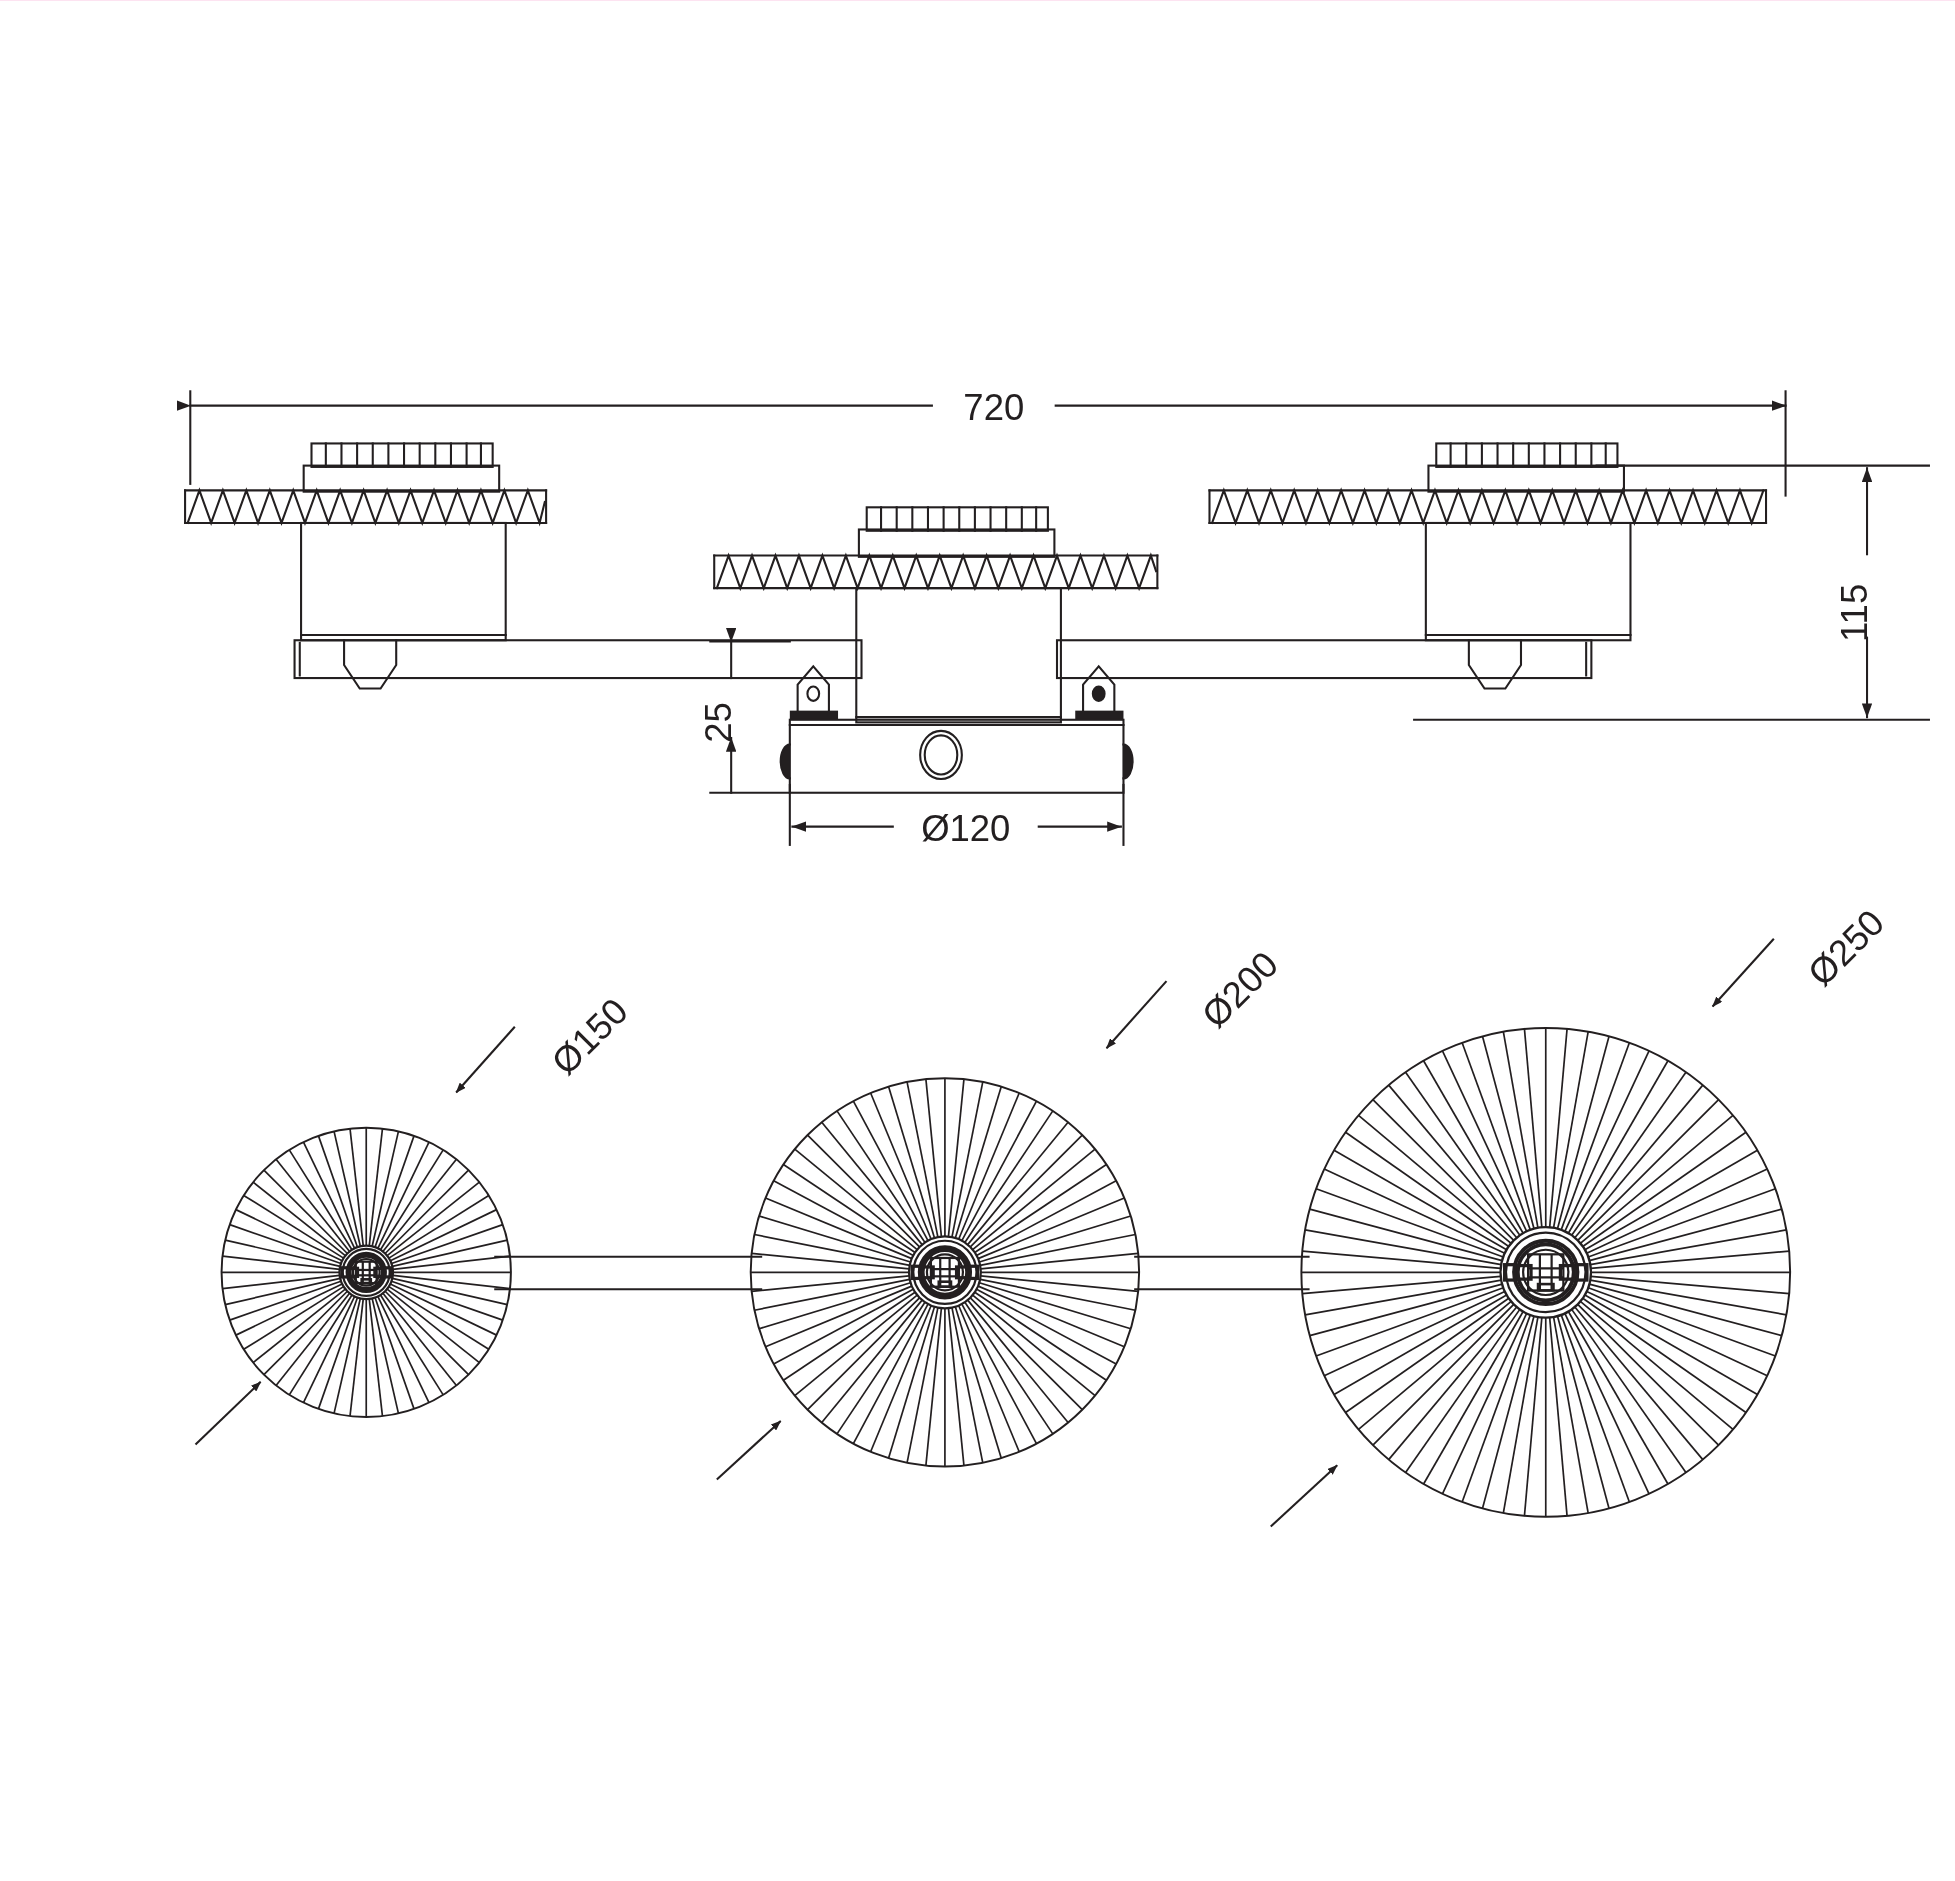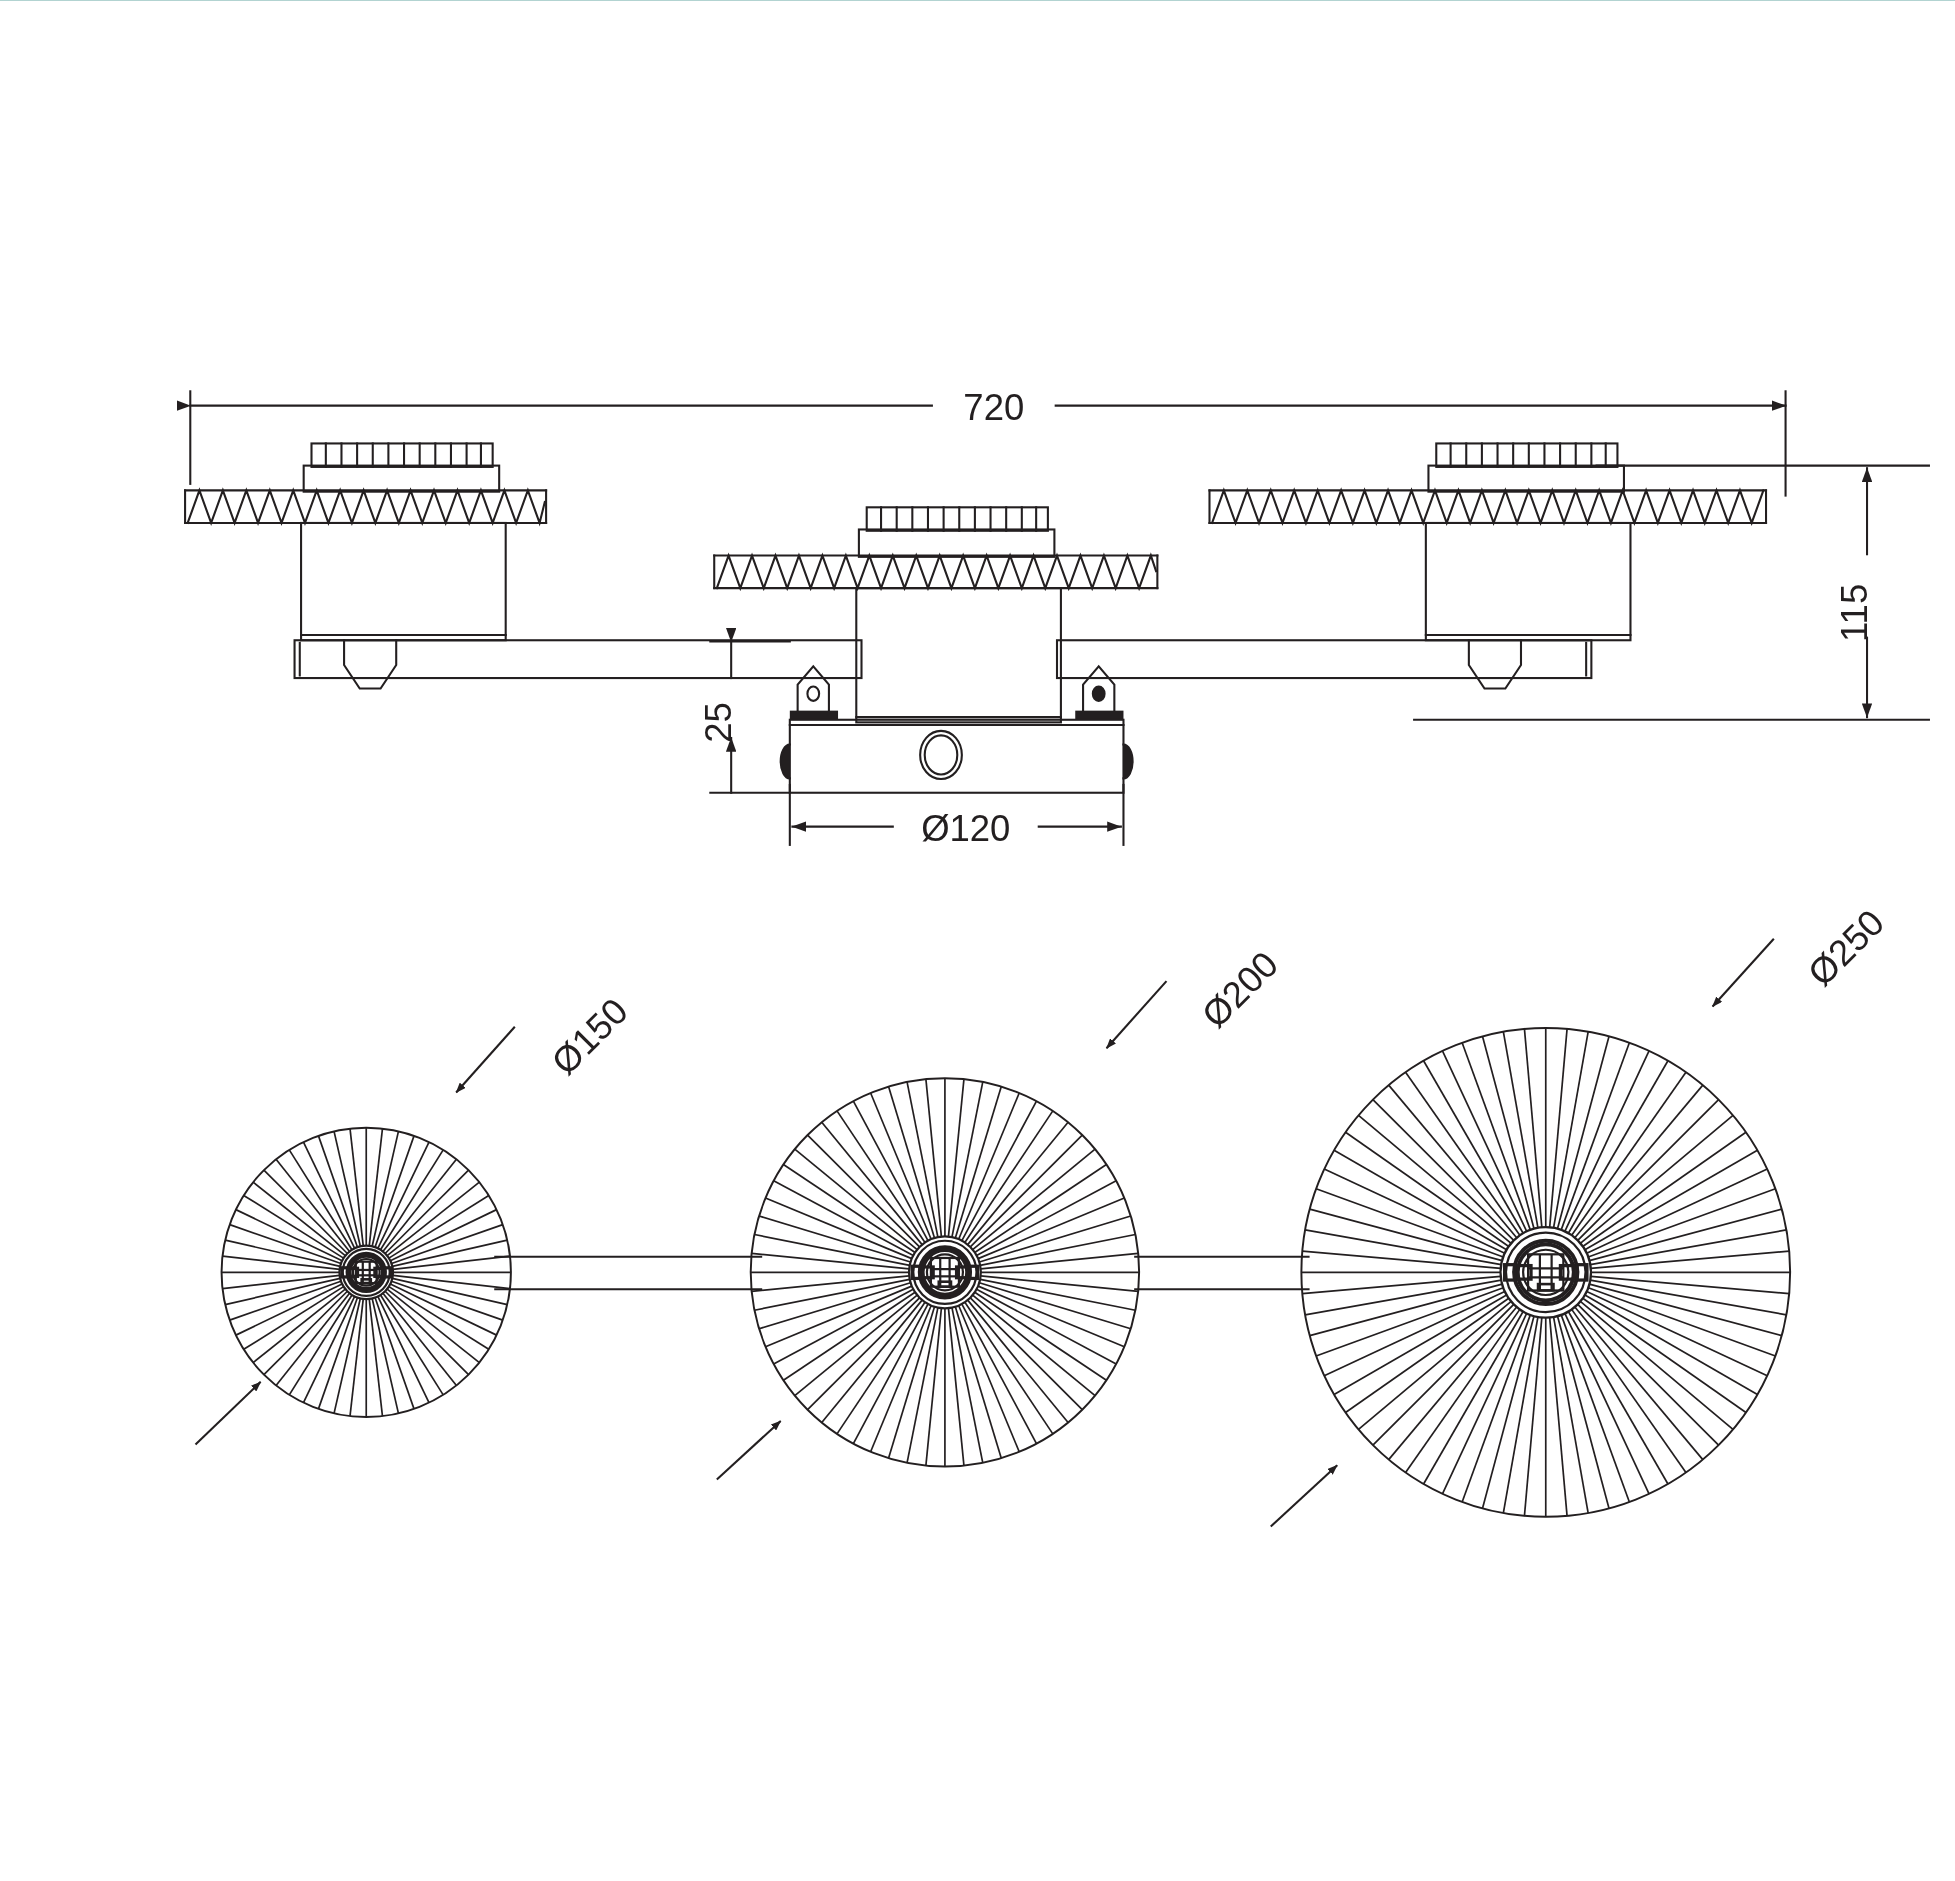--- a/index.html
+++ b/index.html
@@ -1,17 +1,17 @@
 <!DOCTYPE html>
 <html style="font-size:10.4px"><head>
 <meta charset="utf-8">
 <style>
   html,body{margin:0;padding:0;background:#ffffff;}
   body{width:1955px;height:1882px;font-family:"Liberation Sans",sans-serif;overflow:hidden;}
-  #stage{position:relative;width:1955px;height:1882px;background:#0f766e;}
+  #stage{position:relative;width:1955px;height:1882px;background:#f9a8d4;}
   svg{display:block;}
   .dimtxt{font-family:"Liberation Sans",sans-serif;font-size:56px;fill:#231f20;}
 </style>
 </head>
 <body>
 
 <div id="stage">
 <svg width="1955" height="1882" viewBox="0 0 3000 2887" xmlns="http://www.w3.org/2000/svg">
   <rect x="0" y="0" width="3000" height="2887" fill="#ffffff"></rect>
 

